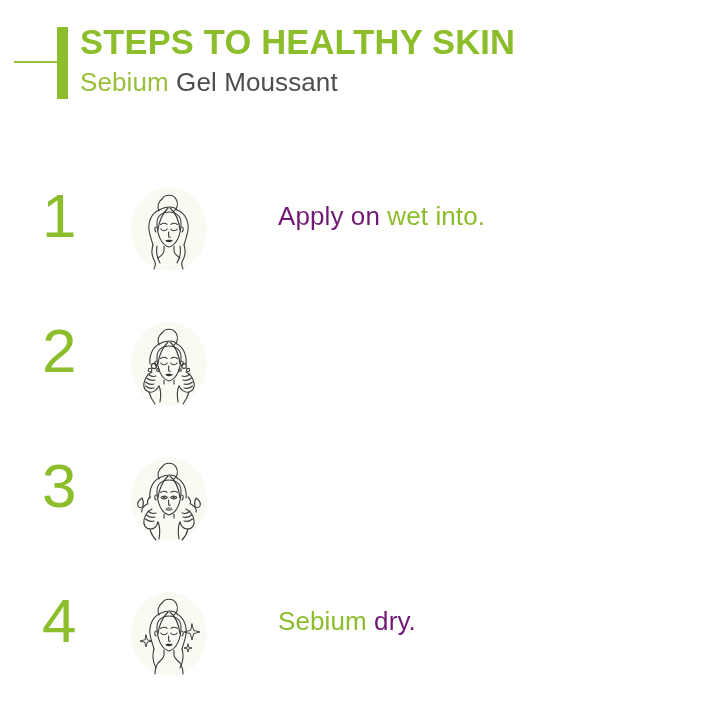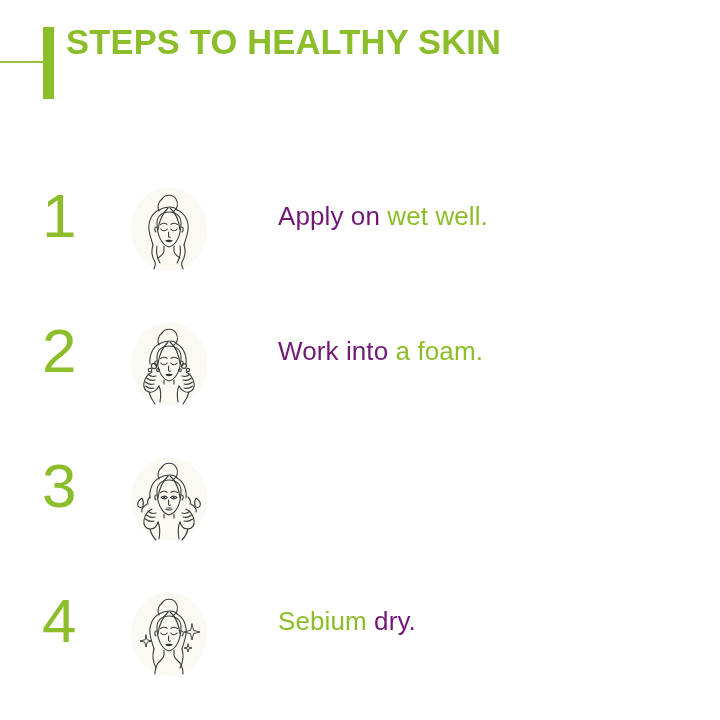--- a/index.html
+++ b/index.html
@@ -7,21 +7,21 @@
     width:720px;height:720px;
     background:#ffffff;
     font-family:"Liberation Sans", sans-serif;
     overflow:hidden;
     position:relative;
   }
 
   
   #header{
     position:absolute;
-    left:0; top:0;
+    left:14px; top:0;
     width:654px; height:130px;
   }
   #header-rule{
     position:absolute;
     left:0; top:61px;
     width:44px; height:1.5px;
     background:#9ABF3B;
   }
   #header-bar{
     position:absolute;
@@ -103,20 +103,23 @@
   .step-text .d{color:#701a75;}
   .step-text .g{color:#8CBD2B;}
 </style>
 </head>
 <body>
 
 <div id="header">
   <div id="header-rule"></div>
   <div id="header-bar"></div>
   <div id="title">STEPS TO HEALTHY SKIN</div>
+  <div id="subtitle">
+    <span class="g">Sebium</span><span class="d">&nbsp;</span><span class="d">Gel Moussant</span>
+  </div>
 </div>
 
 <div id="steps">
 
   <div class="step">
     <div class="step-num">1</div>
     <div class="step-figure">
       <div class="halo"></div>
       <svg viewBox="0 0 94 94" fill="none" stroke="#3A3A3A" stroke-width="1.1" stroke-linecap="round" stroke-linejoin="round">
 
@@ -148,21 +151,21 @@
         <path d="M42 63 L42 68 C42 71, 39 73, 36 75"></path>
         <path d="M52 63 L52 68 C52 71, 55 73, 58 75"></path>
 
         <path d="M31 62 C29 68, 30 74, 33 79 C34 82, 33 84, 32 86"></path>
         <path d="M62 62 C64 68, 63 74, 60 79 C59 82, 60 84, 61 86"></path>
         <path d="M35 63 C34 69, 35 75, 38 80"></path>
         <path d="M58 63 C59 69, 58 75, 55 80"></path>
       </svg>
     </div>
     <div class="step-text">
-      <span class="d">Apply on </span><span class="g">wet well.</span>
+      <span class="d">Apply on </span><span class="g">wet into.</span>
     </div>
   </div>
 
   <div class="step">
     <div class="step-num">2</div>
     <div class="step-figure">
       <div class="halo"></div>
       <svg viewBox="0 0 94 94" fill="none" stroke="#3A3A3A" stroke-width="1.1" stroke-linecap="round" stroke-linejoin="round">
 
         <path d="M40 15 C43 10, 51 10, 54 15 C57 20, 55 25, 52 27"></path>
@@ -207,23 +210,20 @@
         <path d="M57 68 C55 72, 55 78, 56 84"></path>
 
         <circle cx="32" cy="48" r="2.6"></circle>
         <circle cx="28" cy="52" r="1.8"></circle>
         <circle cx="36" cy="52" r="1.4"></circle>
         <circle cx="62" cy="48" r="2.4"></circle>
         <circle cx="66" cy="52" r="1.6"></circle>
         <circle cx="58" cy="52" r="1.3"></circle>
       </svg>
     </div>
-    <div class="step-text">
-      <span class="d">Work into </span><span class="g">a foam.</span>
-    </div>
   </div>
 
   <div class="step">
     <div class="step-num">3</div>
     <div class="step-figure">
       <div class="halo"></div>
       <svg viewBox="0 0 94 94" fill="none" stroke="#3A3A3A" stroke-width="1.1" stroke-linecap="round" stroke-linejoin="round">
 
         <path d="M40 14 C43 9, 51 9, 54 14 C57 19, 55 24, 52 26"></path>
         <path d="M40 14 C36 17, 35 22, 37 26"></path>

